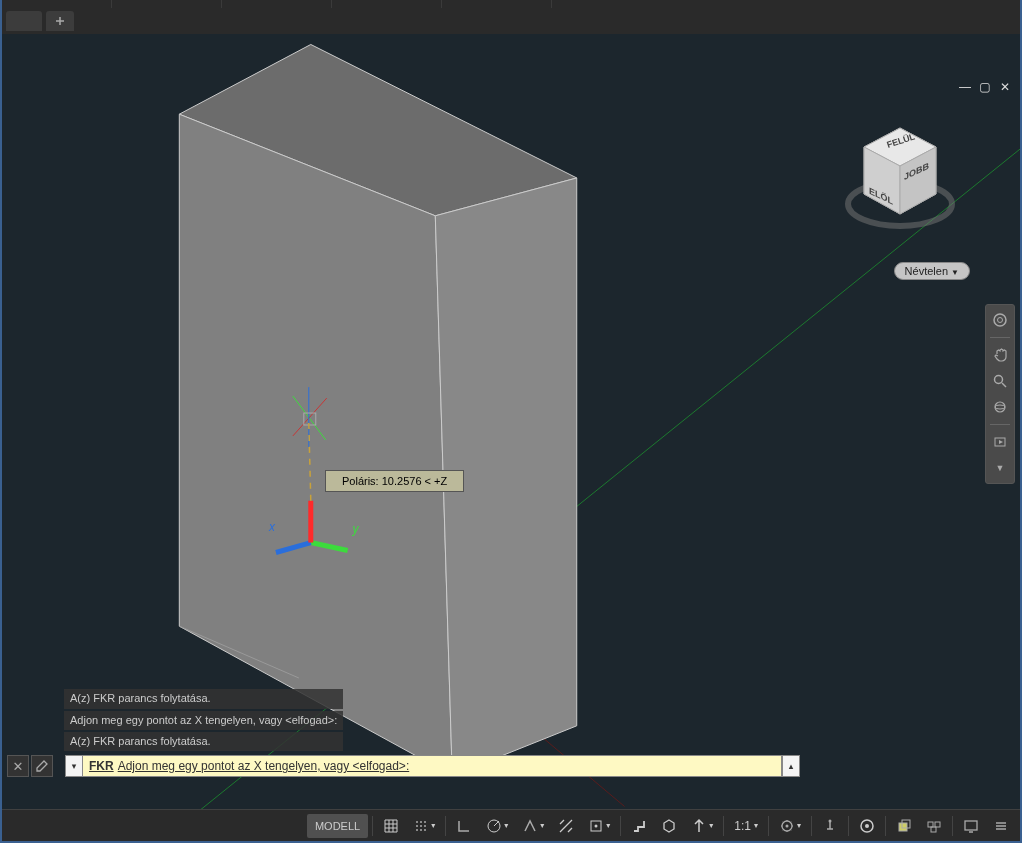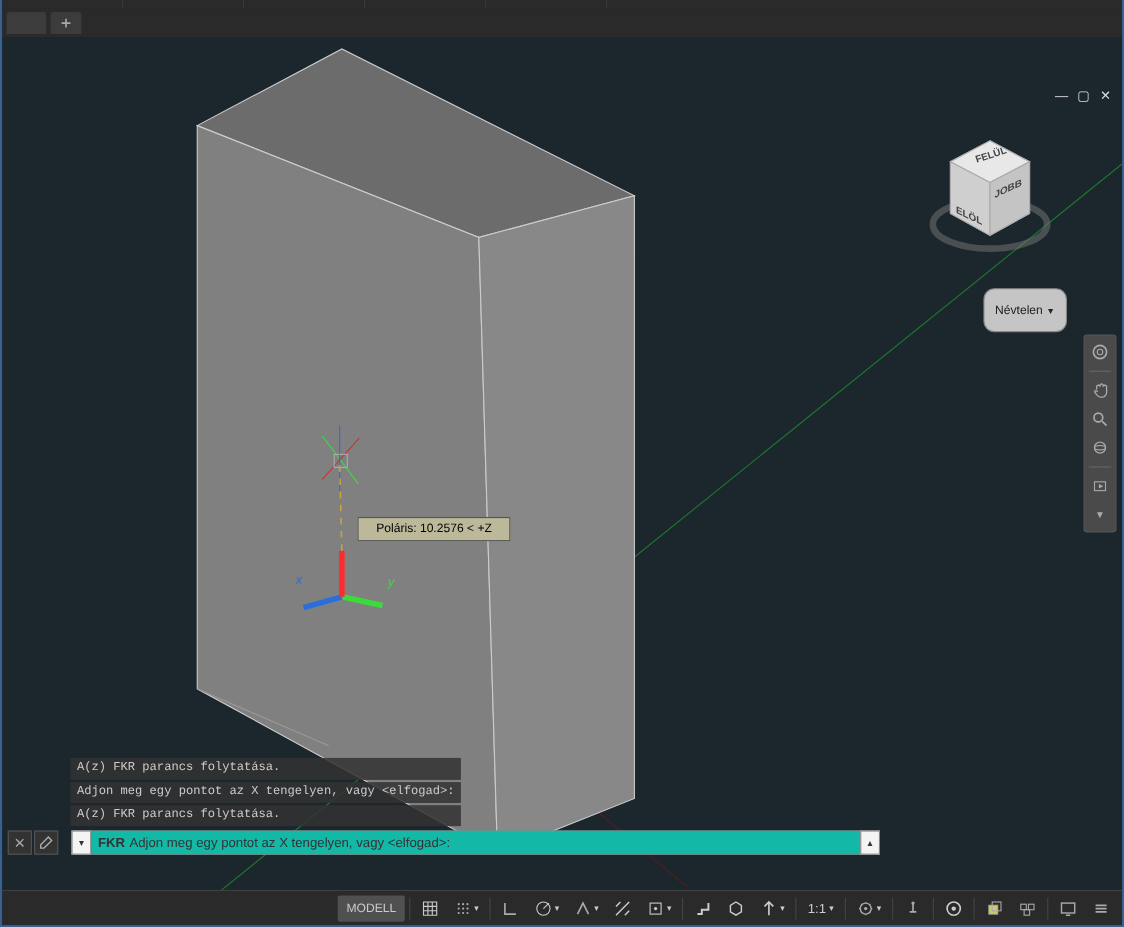--- a/index.html
+++ b/index.html
@@ -8,32 +8,32 @@
 .ribbon-top .rb { flex:none; width:110px; height:8px; border-right:1px solid #3a3a3a; }
 .tabbar { position:absolute; top:8px; left:0; right:0; height:26px; background:#2a2a2a; display:flex; align-items:center; padding-left:4px; }
 .tab { width:36px; height:20px; background:#3c3c3c; border-radius:3px 3px 0 0; display:flex; align-items:center; justify-content:center; margin-right:4px; }
 .tab.add { width:28px; }
 .viewport { position:absolute; top:34px; left:0; right:0; bottom:32px; background:#1c262d; overflow:hidden; }
 .window-controls { position:absolute; top:46px; right:8px; display:flex; gap:6px; z-index:50; }
 .window-controls .ctrl { width:14px; height:14px; display:flex; align-items:center; justify-content:center; color:#ddd; font-size:12px; cursor:default; }
 svg.scene { position:absolute; top:0; left:0; width:100%; height:100%; }
 .viewcube-wrap { position:absolute; top:88px; right:60px; width:120px; height:130px; z-index:30; }
 .viewcube-wrap svg { width:100%; height:100%; }
-.nametag { position:absolute; top:228px; right:50px; background:#c5c5c5; color:#222; font-size:11px; padding:13px 10px; border-radius:10px; border:1px solid #888; z-index:30; }
+.nametag { position:absolute; top:228px; right:50px; background:#c5c5c5; color:#222; font-size:11px; padding:2px 10px; border-radius:10px; border:1px solid #888; z-index:30; }
 .navbar { position:absolute; top:270px; right:5px; width:30px; background:#4a4a4a; border:1px solid #555; border-radius:3px; display:flex; flex-direction:column; align-items:center; padding:4px 0; gap:4px; z-index:30; }
 .navbar .nb { width:22px; height:22px; display:flex; align-items:center; justify-content:center; color:#aaa; font-size:14px; border-radius:2px; }
 .navbar .sep { width:20px; height:1px; background:#666; margin:2px 0; }
 .tooltip { position:absolute; left:323px; top:436px; background:#bbb99a; border:1px solid #555; color:#000; font-size:11px; padding:4px 16px; z-index:40; }
 .cmdhist { position:absolute; left:62px; bottom:56px; z-index:40; }
-.cmdhist .ln { background:rgba(50,50,50,0.85); color:#ccc; font-family:Liberation Mono, monospace; font-size:11px; padding:3px 6px; margin-bottom:2px; line-height:1.2; }
+.cmdhist .ln { background:rgba(50,50,50,0.85); color:#ccc; font-family:Liberation Sans, sans-serif; font-size:11px; padding:3px 6px; margin-bottom:2px; line-height:1.2; }
 .cmdbar { position:absolute; left:5px; bottom:32px; right:220px; height:22px; display:flex; align-items:center; z-index:40; }
 .cmdbar .ico { width:22px; height:22px; display:flex; align-items:center; justify-content:center; background:#333; border:1px solid #555; color:#aaa; font-size:13px; margin-right:2px; }
 .cmdbar .sep2 { width:10px; }
 .cmdbar .drop { width:18px; height:22px; background:#f4f4f4; border:1px solid #888; display:flex; align-items:center; justify-content:center; color:#333; font-size:9px; }
-.cmdbar .cmd-text { flex:1; height:22px; background:#14b8a6; border:1px solid #888; border-left:none; font-family:'Consolas',monospace; font-size:12px; padding:0 6px; color:#333; display:flex; align-items:center; }
+.cmdbar .cmd-text { flex:1; height:22px; background:#fef9c3; border:1px solid #888; border-left:none; font-family:'Consolas',monospace; font-size:12px; padding:0 6px; color:#333; display:flex; align-items:center;text-decoration:underline; }
 .cmdbar .cmd-text b { font-weight:700; margin-right:4px; }
 .cmdbar .exp { width:18px; height:22px; background:#f4f4f4; border:1px solid #888; display:flex; align-items:center; justify-content:center; color:#333; font-size:9px; }
 .statusbar { position:absolute; bottom:0; left:0; right:0; height:32px; background:#2a2a2a; border-top:1px solid #404040; display:flex; align-items:center; padding:0 4px; z-index:50; }
 .statusbar .btn { height:24px; padding:0 6px; display:flex; align-items:center; justify-content:center; color:#ccc; font-size:12px; border-radius:2px; margin:0 1px; cursor:default; min-width:22px; }
 .statusbar .btn.model { background:#505050; font-size:11px; padding:0 8px; }
 .statusbar .vsep { width:1px; height:20px; background:#444; margin:0 3px; }
 .statusbar .spacer { flex:1; }
 svg.icon { width:16px; height:16px; }
 .cyan { color:#3fb6d8; }
 .blue { color:#4a88dd; }

